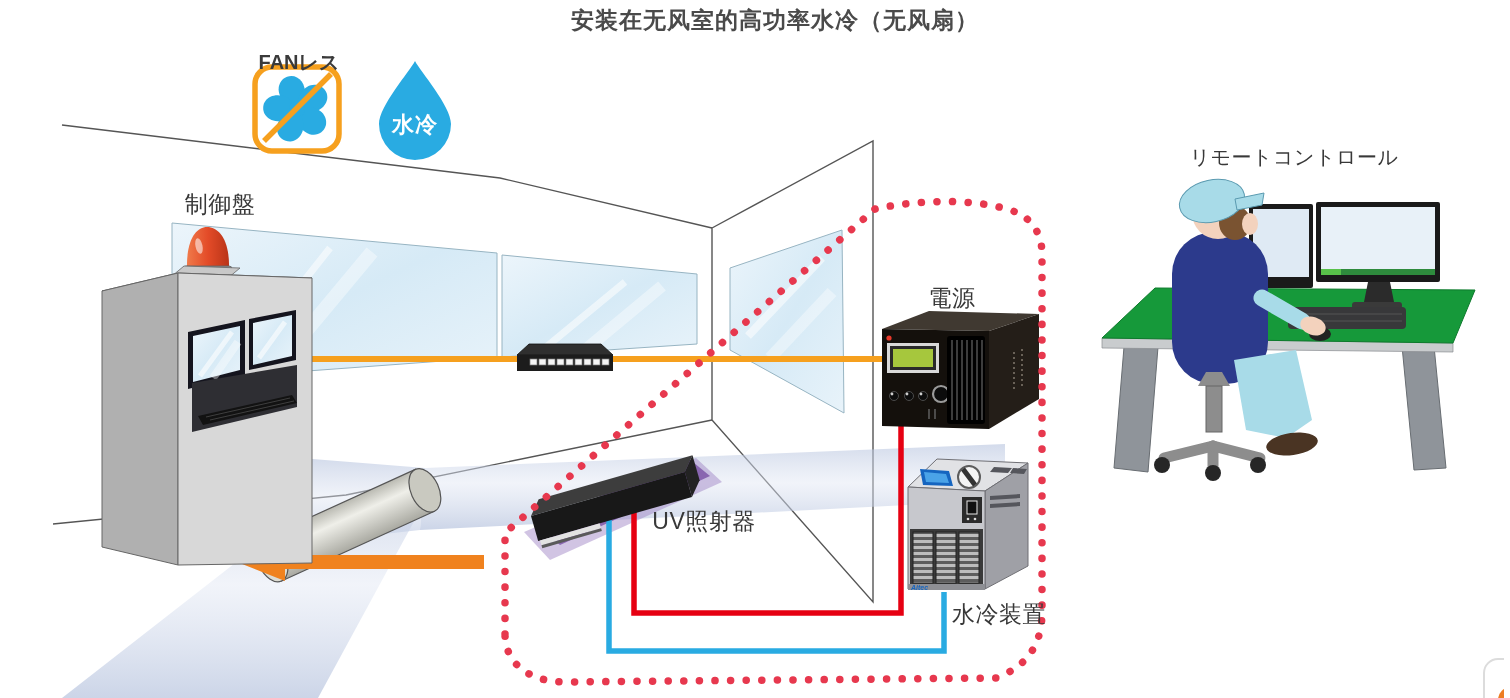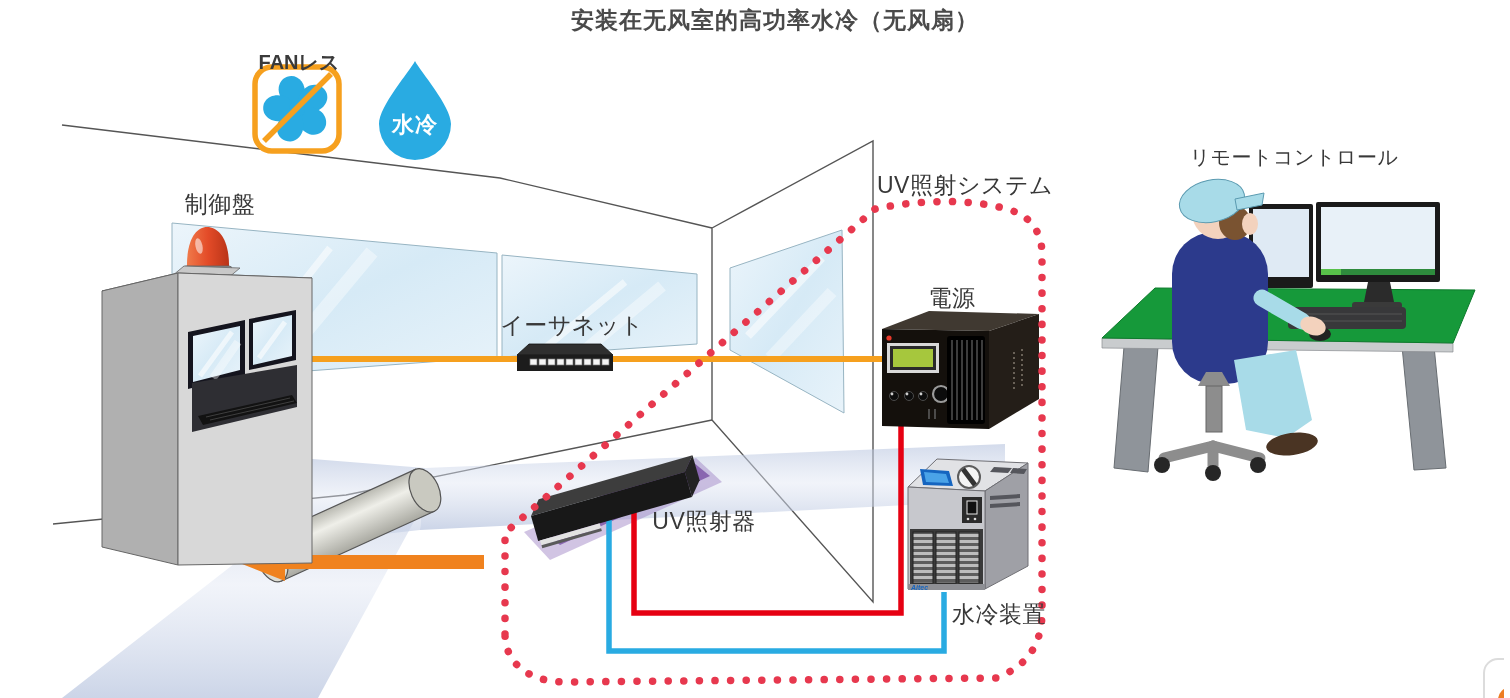--- a/index.html
+++ b/index.html
@@ -280,19 +280,17 @@
   <g>
     <rect x="1484" y="659" width="64" height="56" rx="14" fill="#ffffff" stroke="#dcdcdc" stroke-width="2"></rect>
     <circle cx="1511" cy="700" r="13" fill="#ed7d22"></circle>
   </g>
 </svg>
 
   <div class="lbl title" style="left:775px;top:5px;">安装在无风室的高功率水冷（无风扇）</div>
   <div class="lbl small" style="left:299px;top:49px;">FANレス</div>
   <div class="lbl ondrop" style="left:415px;top:110px;">水冷</div>
   <div class="lbl" style="left:220px;top:189px;">制御盤</div>
-  <div class="lbl" style="left:572px;top:310px;">イーサネット</div>
-  <div class="lbl" style="left:965px;top:170px;">UV照射システム</div>
   <div class="lbl" style="left:952px;top:283px;">電源</div>
   <div class="lbl" style="left:704px;top:506px;">UV照射器</div>
   <div class="lbl" style="left:999px;top:599px;">水冷装置</div>
   <div class="lbl" style="left:1294px;top:144px;font-size:20px;">リモートコントロール</div>
 </div>
 
 </body></html>

